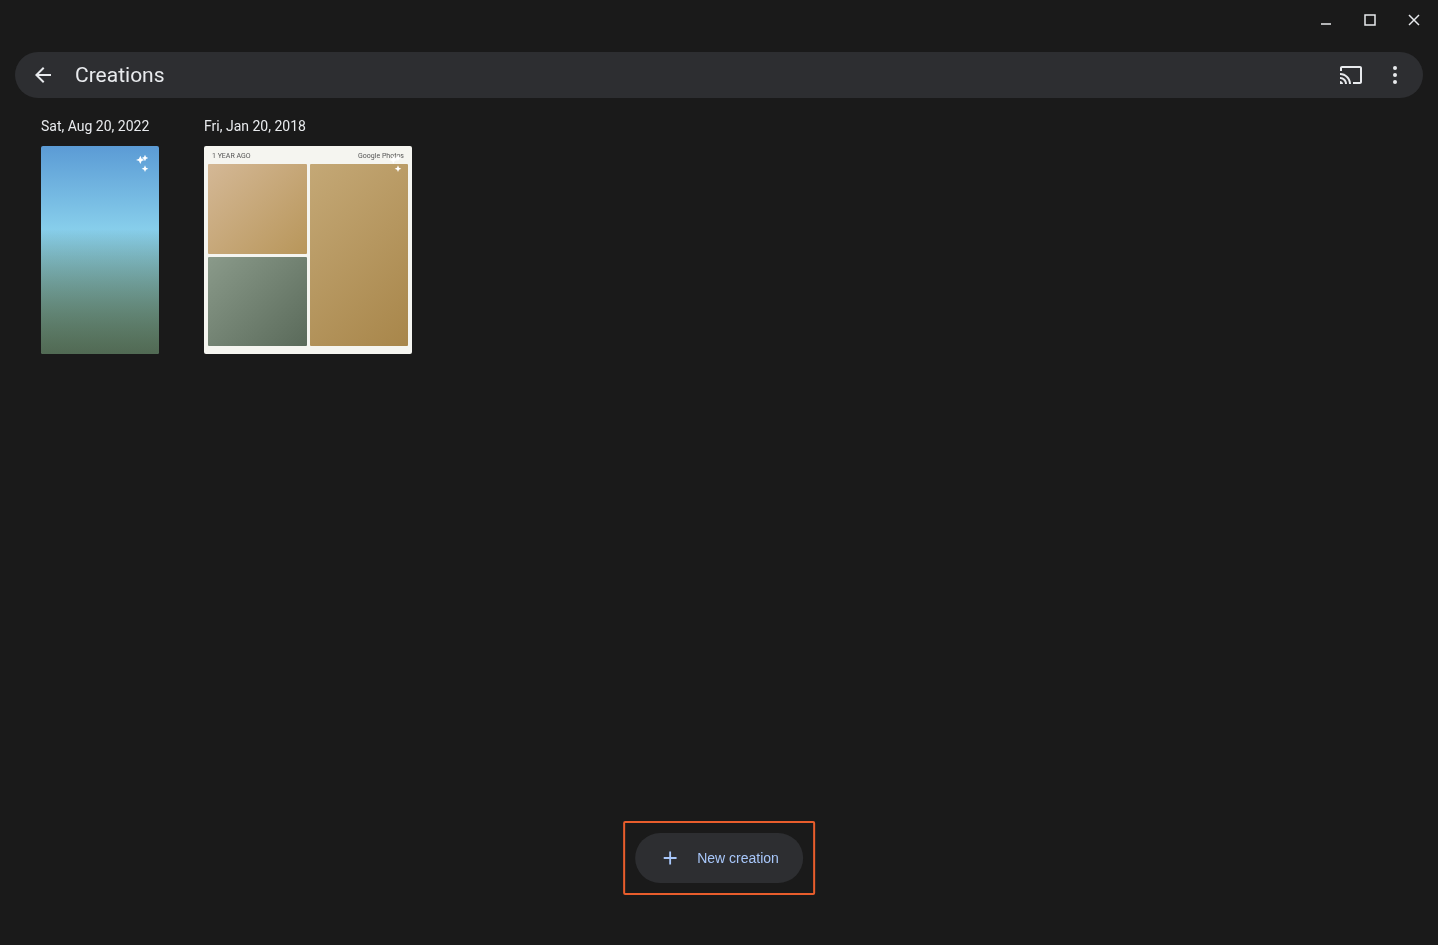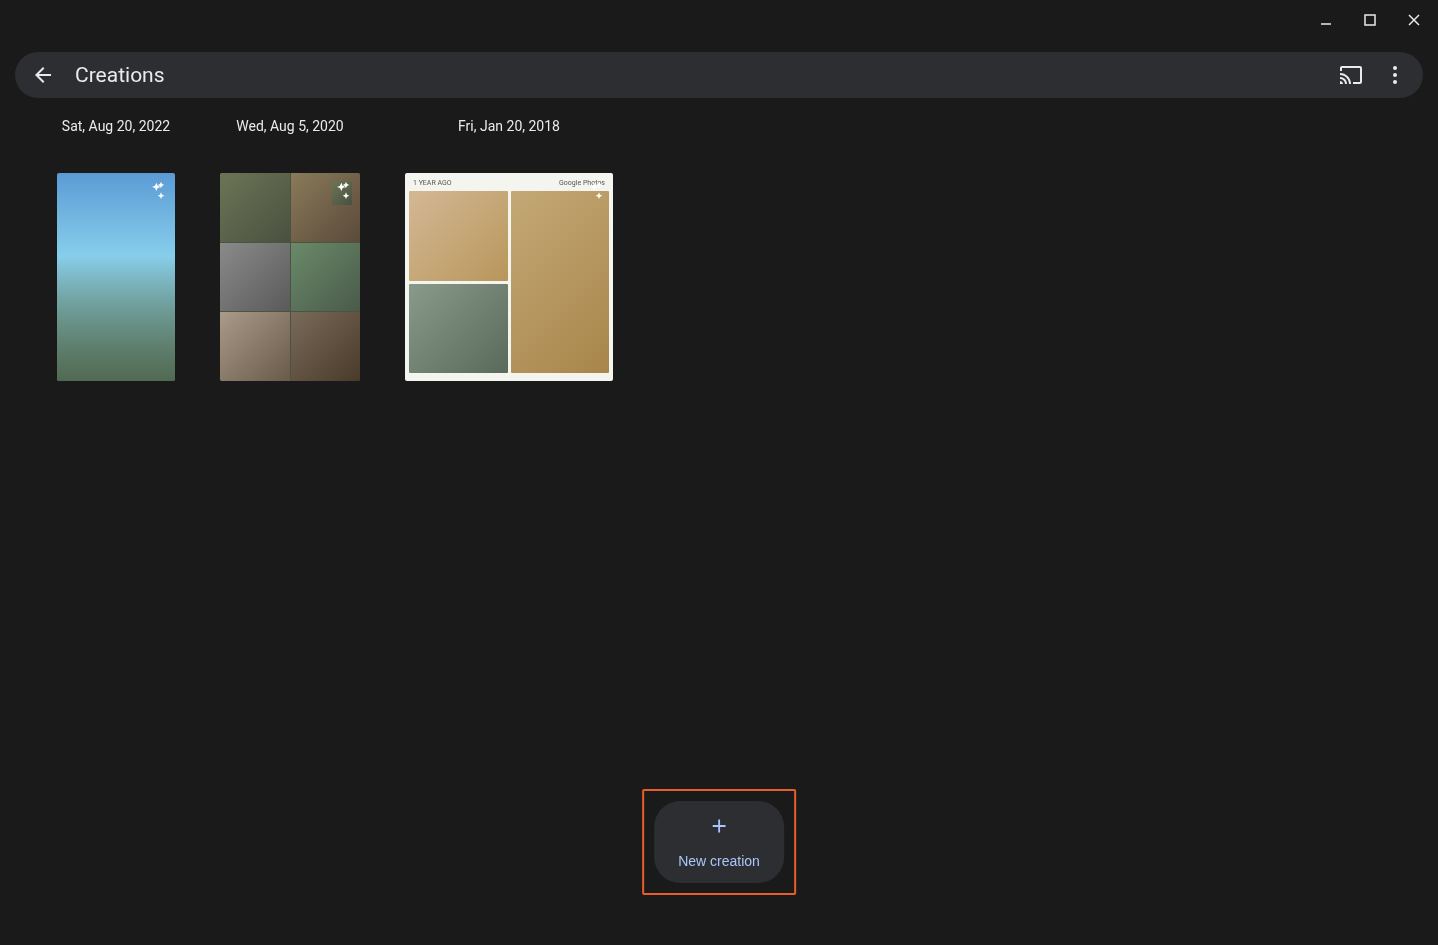--- a/index.html
+++ b/index.html
@@ -68,42 +68,40 @@
       align-items: center;
       gap: 20px;
     }
     .header-icon {
       color: #e8eaed;
       cursor: pointer;
       display: flex;
       align-items: center;
     }
     .content {
-      padding: 20px 57px;
+      padding: 20px 41px;
       display: flex;
       gap: 45px;
       align-items: flex-start;
-      text-align: center;
     }
     .creation-item {
       display: flex;
       flex-direction: column;
       gap: 12px;
     }
     .creation-date {
       font-size: 14px;
       color: #e8eaed;
       font-weight: 400;
     }
     .creation-thumb {
       position: relative;
       cursor: pointer;
       border-radius: 2px;
       overflow: hidden;
-      margin-top: 27px;
     }
     .thumb-1 {
       width: 118px;
       height: 208px;
       background: linear-gradient(180deg, #5b9bd5 0%, #87ceeb 40%, #7ea88a 100%);
       position: relative;
     }
     .thumb-1::before {
       content: '';
       position: absolute;
@@ -204,21 +202,20 @@
       border: none;
       border-radius: 26px;
       padding: 14px 24px;
       display: flex;
       align-items: center;
       gap: 16px;
       cursor: pointer;
       color: #a8c7fa;
       font-size: 14px;
       font-weight: 500;
-      flex-direction: column;
     }
     .plus-icon {
       color: #a8c7fa;
       display: flex;
       align-items: center;
     }
   </style>
 </head>
 <body>
 
@@ -273,36 +270,20 @@
     <div class="creation-date">Sat, Aug 20, 2022</div>
     <div class="creation-thumb thumb-1">
       <div class="sparkle-icon">
         <svg width="20" height="20" viewBox="0 0 24 24">
             <path d="M19 9l-1.5-3.5L14 4l3.5-1.5L19 -1l1.5 3.5L24 4l-3.5 1.5L19 9zm-7 4l-2-4.5L5.5 7 10 5l2-4.5L14 5l4.5 2L14 8.5 12 13zm7 2l1.5 3.5L24 20l-3.5 1.5L19 25l-1.5-3.5L14 20l3.5-1.5L19 15z" fill="currentColor" transform="scale(0.8) translate(2,2)"></path>
           </svg>
       </div>
     </div>
   </div>
 
-  <div class="creation-item">
-    <div class="creation-date">Wed, Aug 5, 2020</div>
-    <div class="creation-thumb thumb-2">
-      <div></div>
-        <div></div>
-        <div></div>
-        <div></div>
-        <div></div>
-        <div></div>
-      <div class="sparkle-icon">
-        <svg width="20" height="20" viewBox="0 0 24 24">
-            <path d="M19 9l-1.5-3.5L14 4l3.5-1.5L19 -1l1.5 3.5L24 4l-3.5 1.5L19 9zm-7 4l-2-4.5L5.5 7 10 5l2-4.5L14 5l4.5 2L14 8.5 12 13zm7 2l1.5 3.5L24 20l-3.5 1.5L19 25l-1.5-3.5L14 20l3.5-1.5L19 15z" fill="currentColor" transform="scale(0.8) translate(2,2)"></path>
-          </svg>
-      </div>
-    </div>
-  </div>
 
   <div class="creation-item">
     <div class="creation-date">Fri, Jan 20, 2018</div>
     <div class="creation-thumb thumb-3">
       <div class="thumb-3-header">
         <span>1 YEAR AGO</span>
         <span>Google Photos</span>
       </div>
       <div class="thumb-3-grid">
         <div></div>

